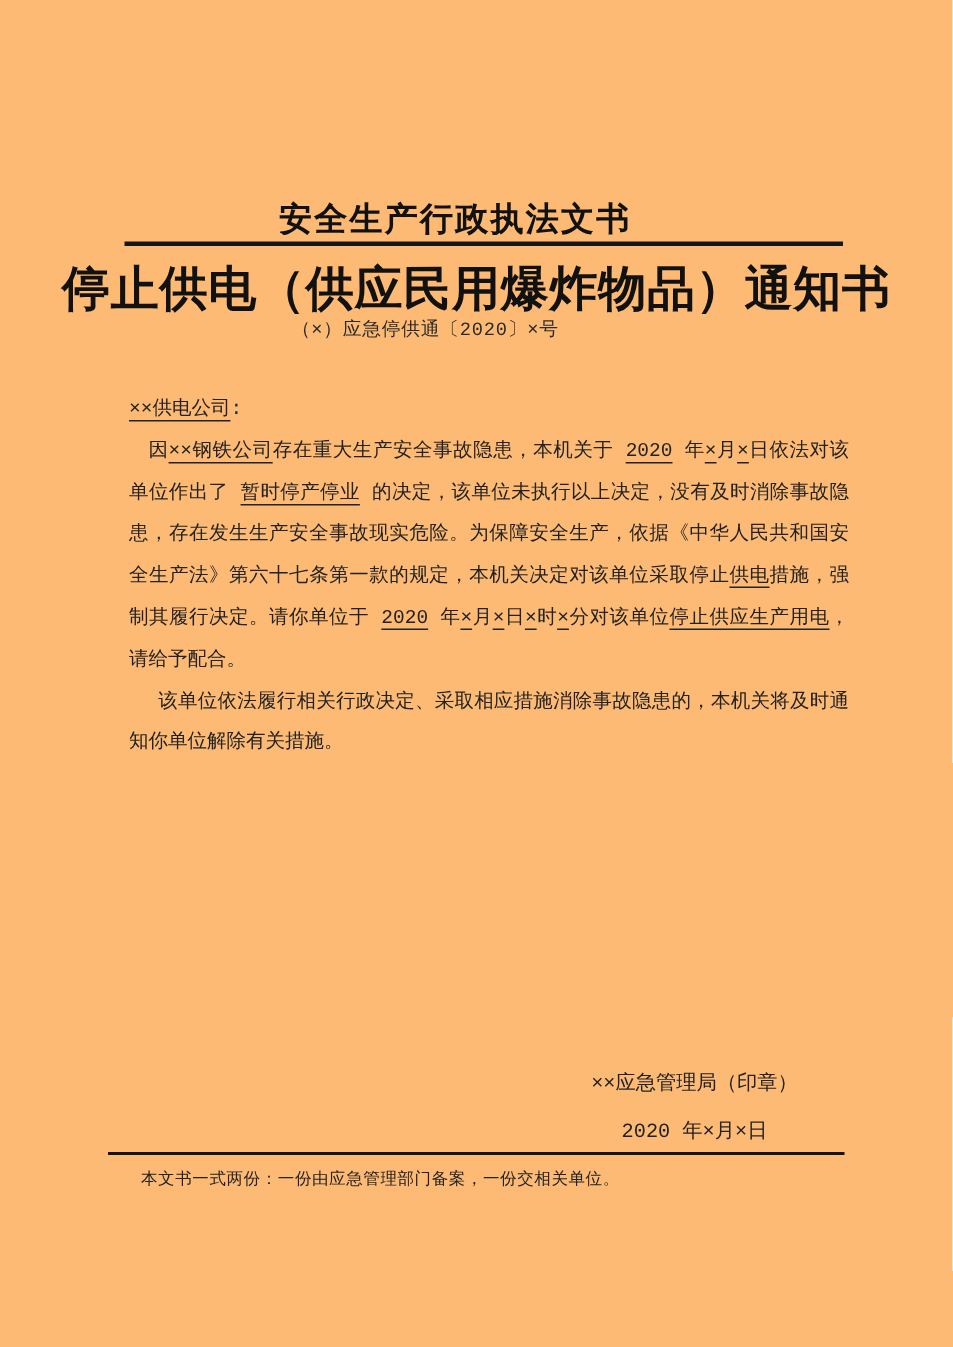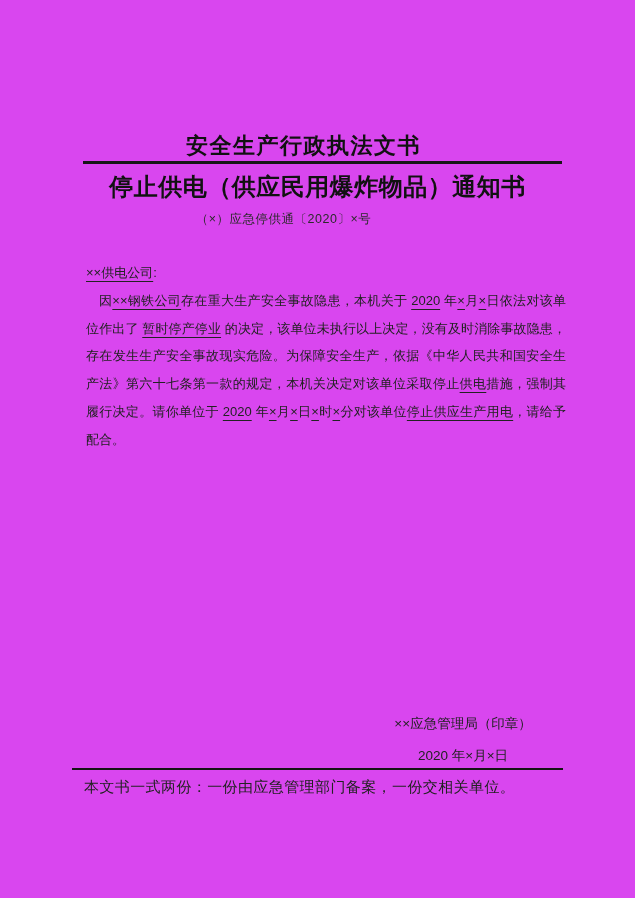--- a/index.html
+++ b/index.html
@@ -1,22 +1,22 @@
 <!DOCTYPE html>
 <html><head>
 <meta charset="utf-8">
 <style>
   * { box-sizing: border-box; }
   html, body { margin: 0; padding: 0; background: #ffffff; }
   .page {
     position: relative;
     width: 635px;
     height: 898px;
-    background: #d946ef;
-    font-family: Liberation Sans, sans-serif;
+    background: #fdba74;
+    font-family: Liberation Mono, monospace;
     color: #1f1f1f;
     overflow: hidden;
   }
   .doc-category {
     position: absolute;
     top: 131px; left: 0; width: 100%;
     margin: 0;
     text-align: center;
     font-size: 22px;
     font-weight: 700;
@@ -29,21 +29,21 @@
     top: 161px; left: 83px; width: 479px;
     height: 3px;
     border-top: 1.5px solid #161616;
     border-bottom: 2.5px solid #161616;
   }
   .doc-title {
     position: absolute;
     top: 171px; left: 0; width: 100%;
     margin: 0;
     text-align: center;
-    font-size: 24px;
+    font-size: 32px;
     font-weight: 700;
     letter-spacing: 0.5px;
     color: #111111;
   }
   .doc-number {
     position: absolute;
     top: 211px; left: 0; width: 100%;
     text-align: center;
     font-size: 12.5px;
     letter-spacing: 0.5px;
@@ -75,23 +75,23 @@
     line-height: 32px;
     color: #222222;
   }
   .footer-rule {
     position: absolute;
     top: 768px; left: 72px; width: 491px;
     border-top: 2.5px solid #141414;
   }
   .footer-note {
     position: absolute;
-    top: 777px; left: 84px; width: 470px;
+    top: 777px; left: 94px; width: 470px;
     margin: 0;
-    font-size: 15px;
+    font-size: 11px;
     letter-spacing: 0.4px;
     line-height: 20px;
     color: #222222;
   }
 </style>
 </head>
 <body>
 
 <div class="page">
 
@@ -99,20 +99,21 @@
 
   <div class="double-rule"></div>
 
   <h2 class="doc-title">停止供电（供应民用爆炸物品）通知书</h2>
 
   <div class="doc-number">（×）应急停供通〔2020〕×号</div>
 
   <div class="body-text">
     <p class="salutation"><span class="u">××供电公司</span><span>:</span></p>
     <p class="para-1"><span>因</span><span class="u">××钢铁公司</span><span>存在重大生产安全事故隐患，本机关于 </span><span class="u">2020</span><span> 年</span><span class="u">×</span><span>月</span><span class="u">×</span><span>日依法对该单位作出了 </span><span class="u">暂时停产停业</span><span> 的决定，该单位未执行以上决定，没有及时消除事故隐患，存在发生生产安全事故现实危险。为保障安全生产，依据《中华人民共和国安全生产法》第六十七条第一款的规定，本机关决定对该单位采取停止</span><span class="u">供电</span><span>措施，强制其履行决定。请你单位于 </span><span class="u">2020</span><span> 年</span><span class="u">×</span><span>月</span><span class="u">×</span><span>日</span><span class="u">×</span><span>时</span><span class="u">×</span><span>分对该单位</span><span class="u">停止供应生产用电</span><span>，请给予配合。</span></p>
+    <p class="para-2">该单位依法履行相关行政决定、采取相应措施消除事故隐患的，本机关将及时通知你单位解除有关措施。</p>
   </div>
 
   <div class="signature">
     <div>××应急管理局（印章）</div>
     <div>2020 年×月×日</div>
   </div>
 
   <div class="footer-rule"></div>
 
   <p class="footer-note">本文书一式两份：一份由应急管理部门备案，一份交相关单位。</p>

